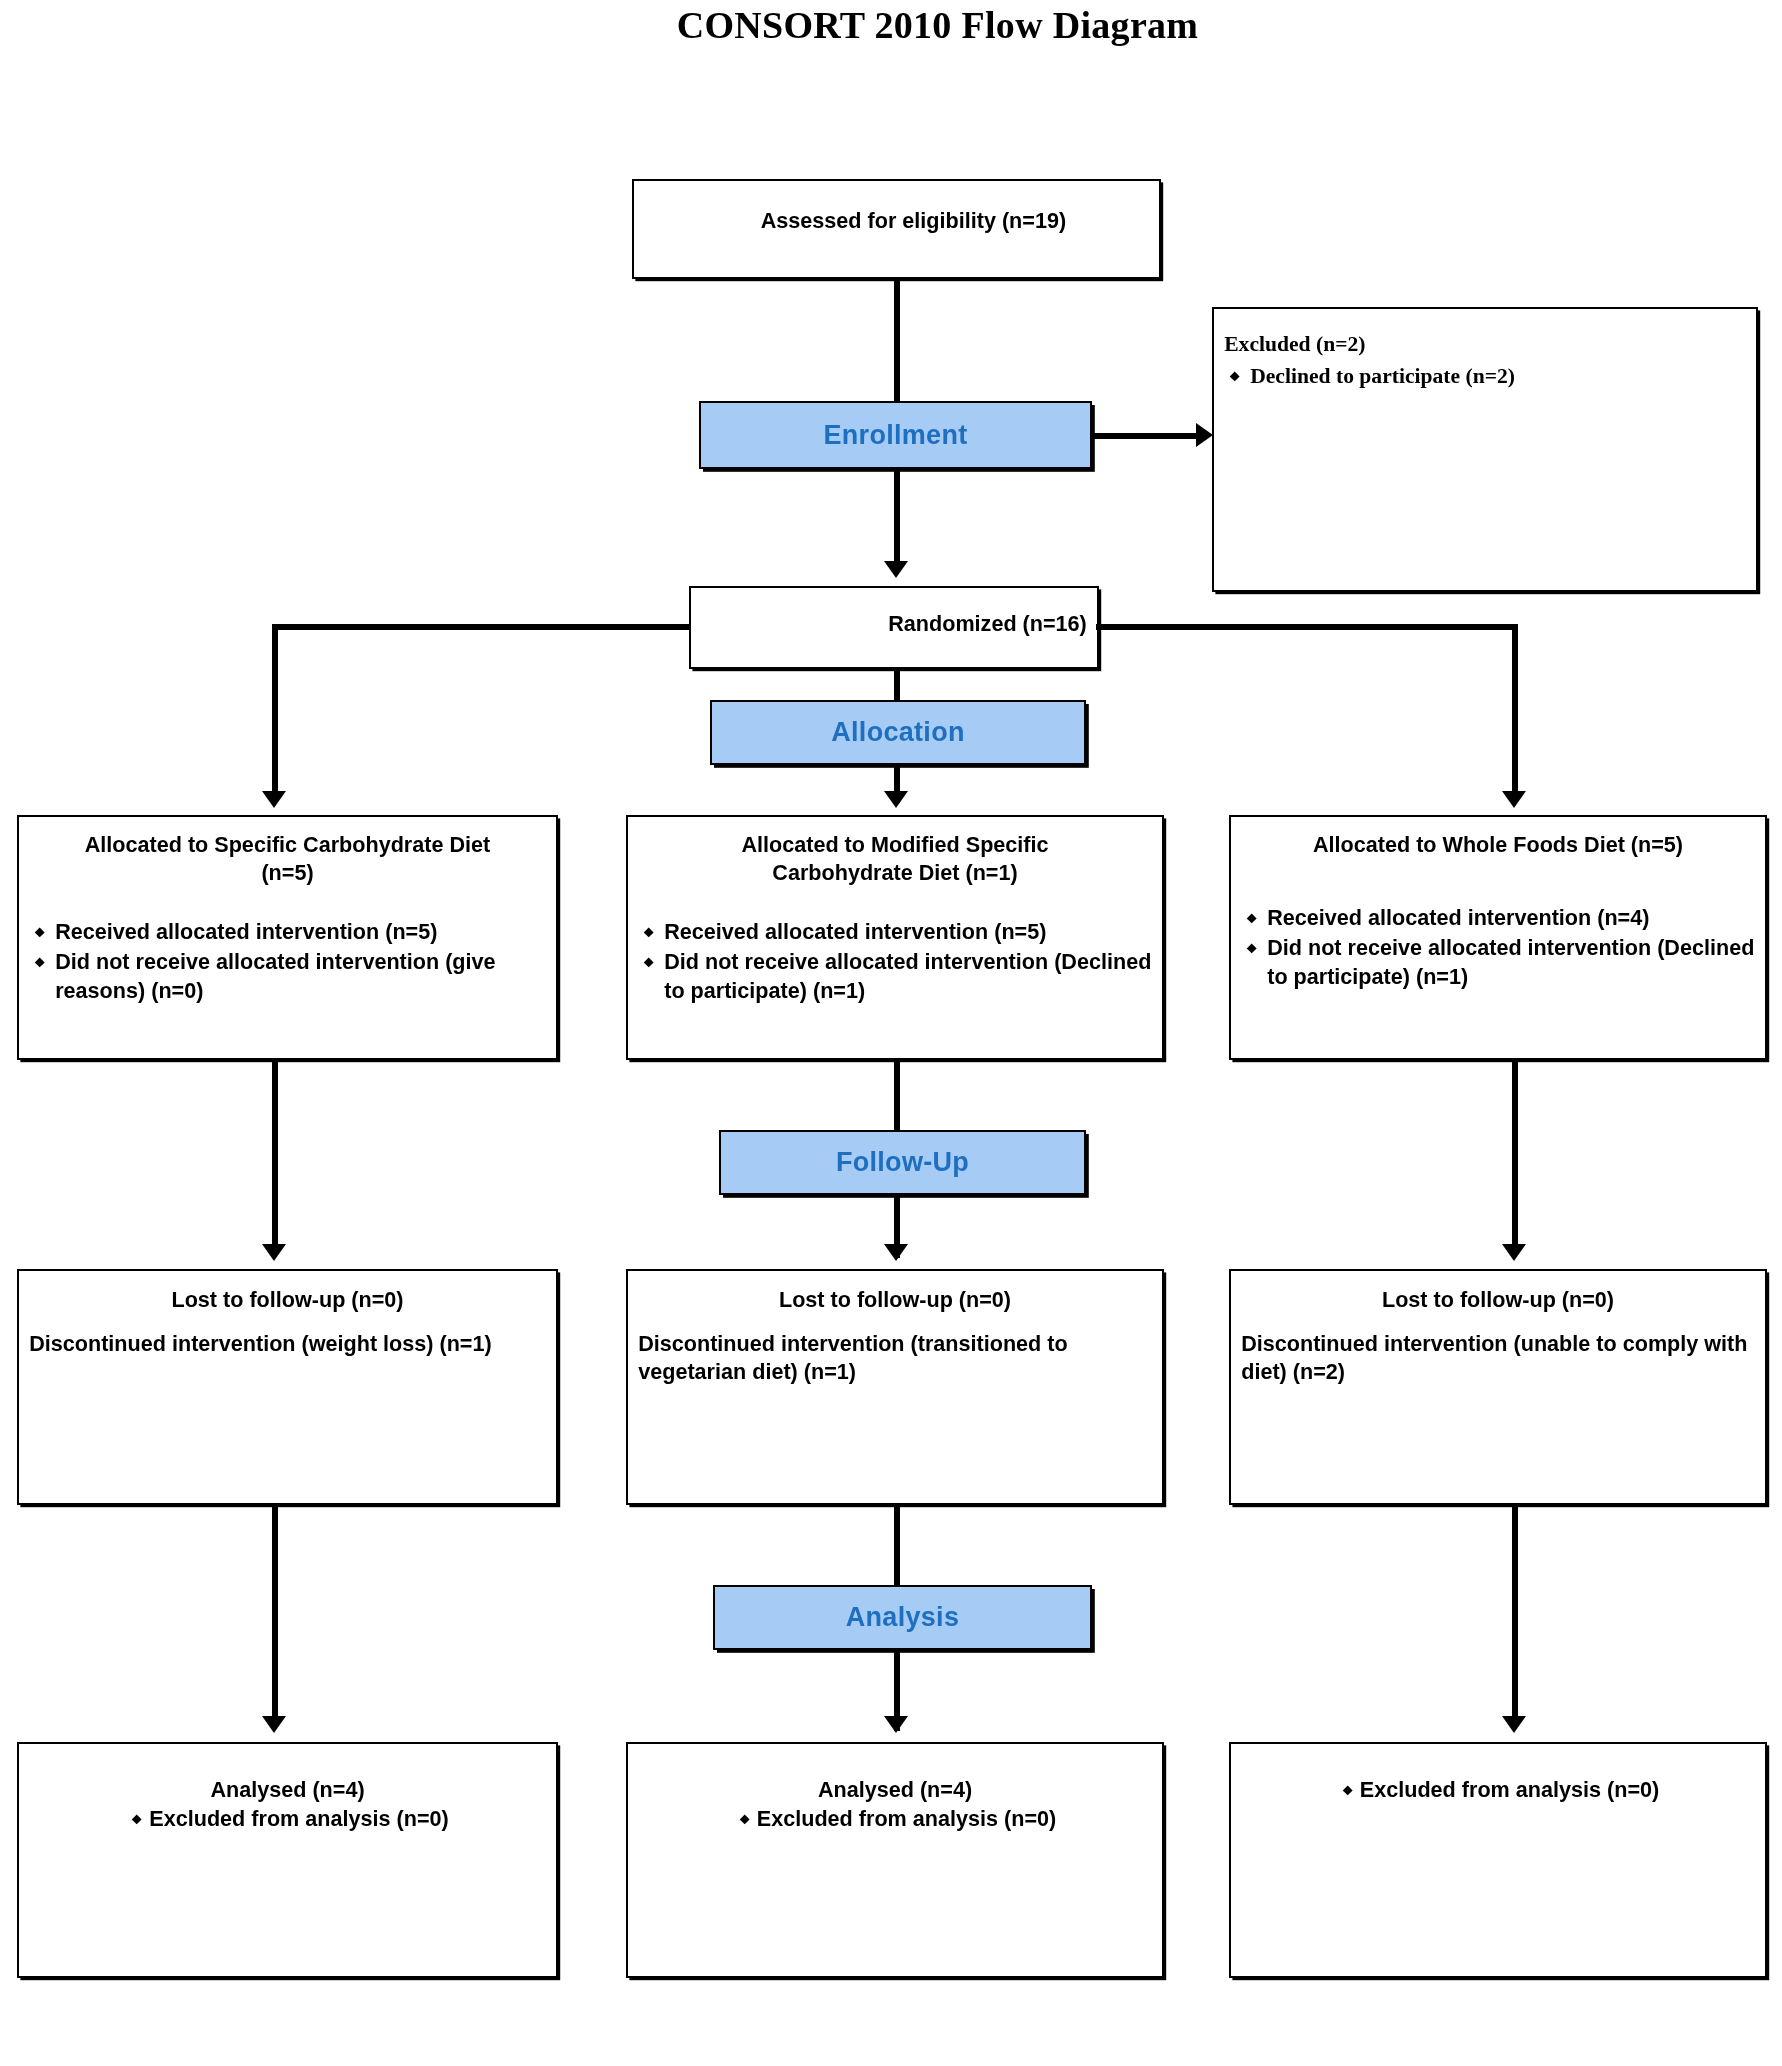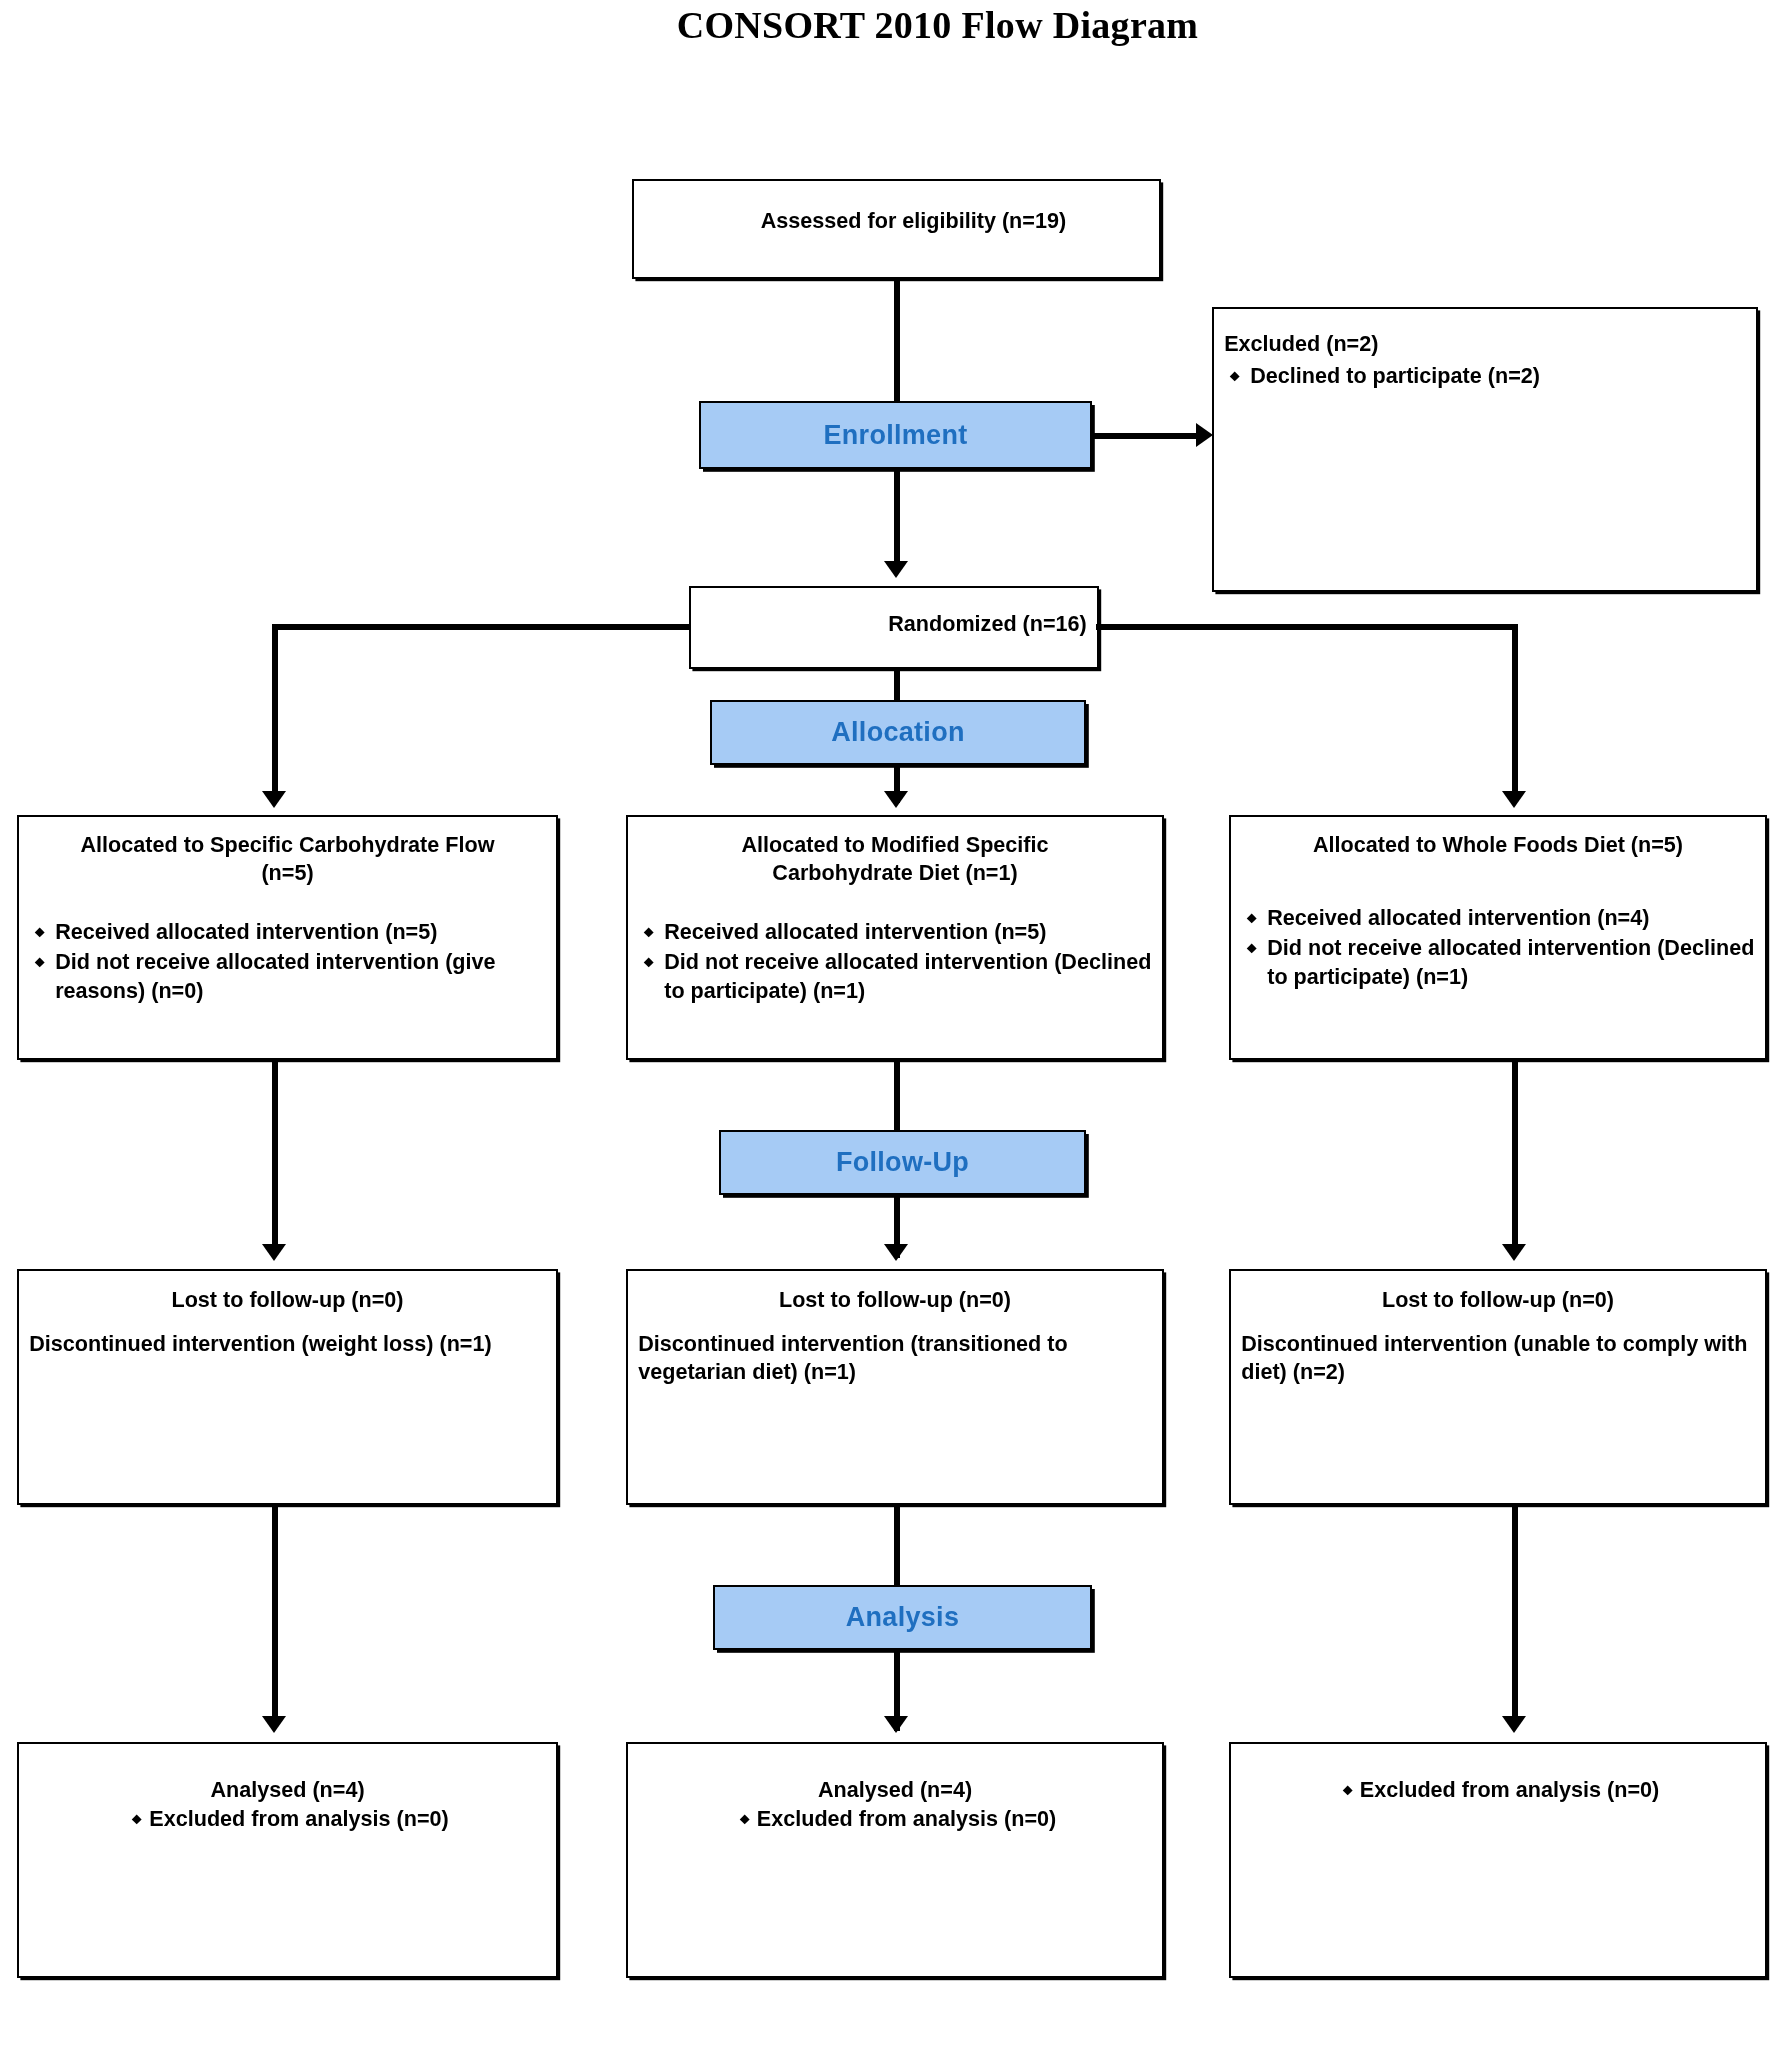--- a/index.html
+++ b/index.html
@@ -74,21 +74,21 @@
 
   <div class="vline" style="left:894px;top:279px;height:122px;"></div>
 
   <div class="band" style="left:699px;top:401px;width:393px;height:68px;">
     <span>Enrollment</span>
   </div>
 
   <div class="hline" style="left:1092px;top:433px;width:114px;"></div>
   <div class="arrow-right" style="left:1196px;top:423px;"></div>
 
-  <div class="box" style="left:1212px;top:307px;width:546px;height:285px;">
+  <div class="box" style="left:1212px;top:307px;width:546px;height:285px;font-family:Liberation Serif, serif;">
     <div class="inner lft" style="padding-top:20.5px;">
       <div>Excluded (n=2)</div>
       <ul class="bullets" style="margin-top:4px;">
         <li>Declined to participate (n=2)</li>
       </ul>
     </div>
   </div>
 
   <div class="vline" style="left:894px;top:470px;height:100px;"></div>
   <div class="arrow-down" style="left:884px;top:561px;"></div>
@@ -110,21 +110,21 @@
 
   <div class="band" style="left:710px;top:700px;width:376px;height:65px;">
     <span>Allocation</span>
   </div>
 
   <div class="vline" style="left:894px;top:766px;height:37px;"></div>
   <div class="arrow-down" style="left:884px;top:791px;"></div>
 
   <div class="box" style="left:17px;top:815px;width:541px;height:245px;">
     <div class="inner" style="padding-top:13.7px;">
-      <div class="ctr">Allocated to Specific Carbohydrate Flow</div>
+      <div class="ctr">Allocated to Specific Carbohydrate Diet</div>
       <div class="ctr">(n=5)</div>
       <div class="gap"></div>
       <div class="gap"></div>
       <ul class="bullets tight">
         <li>Received allocated intervention (n=5)</li>
         <li>Did not receive allocated intervention (give reasons) (n=0)</li>
       </ul>
     </div>
   </div>
 

